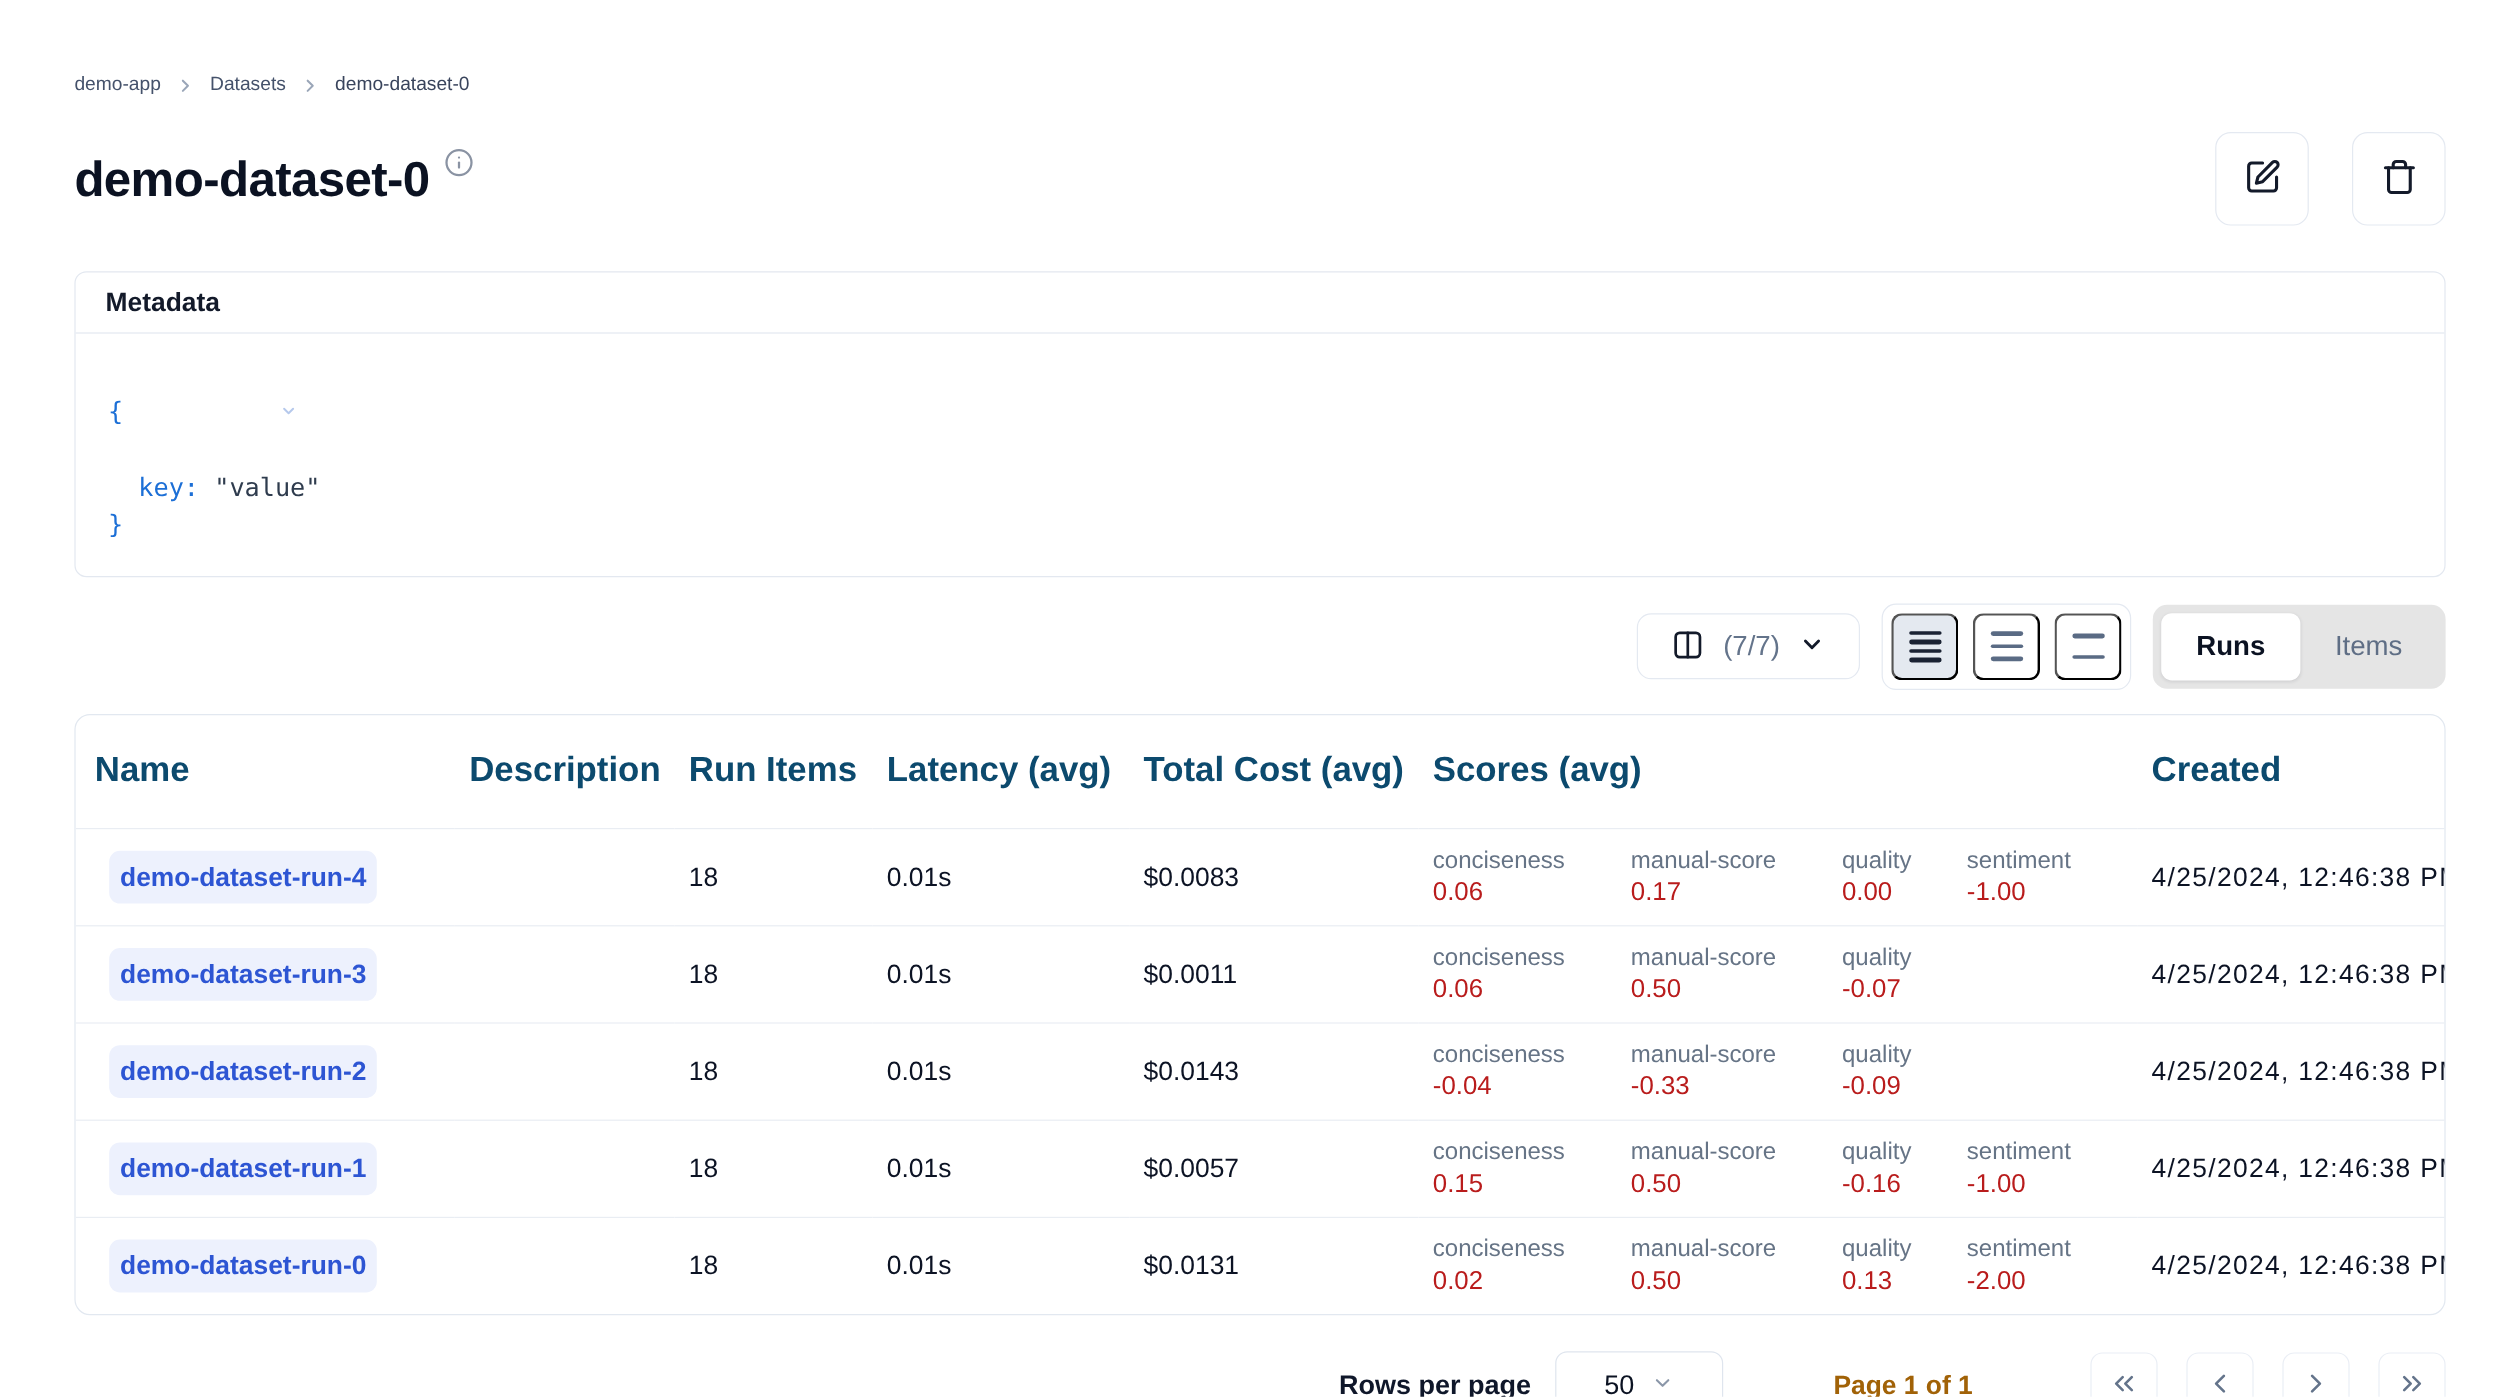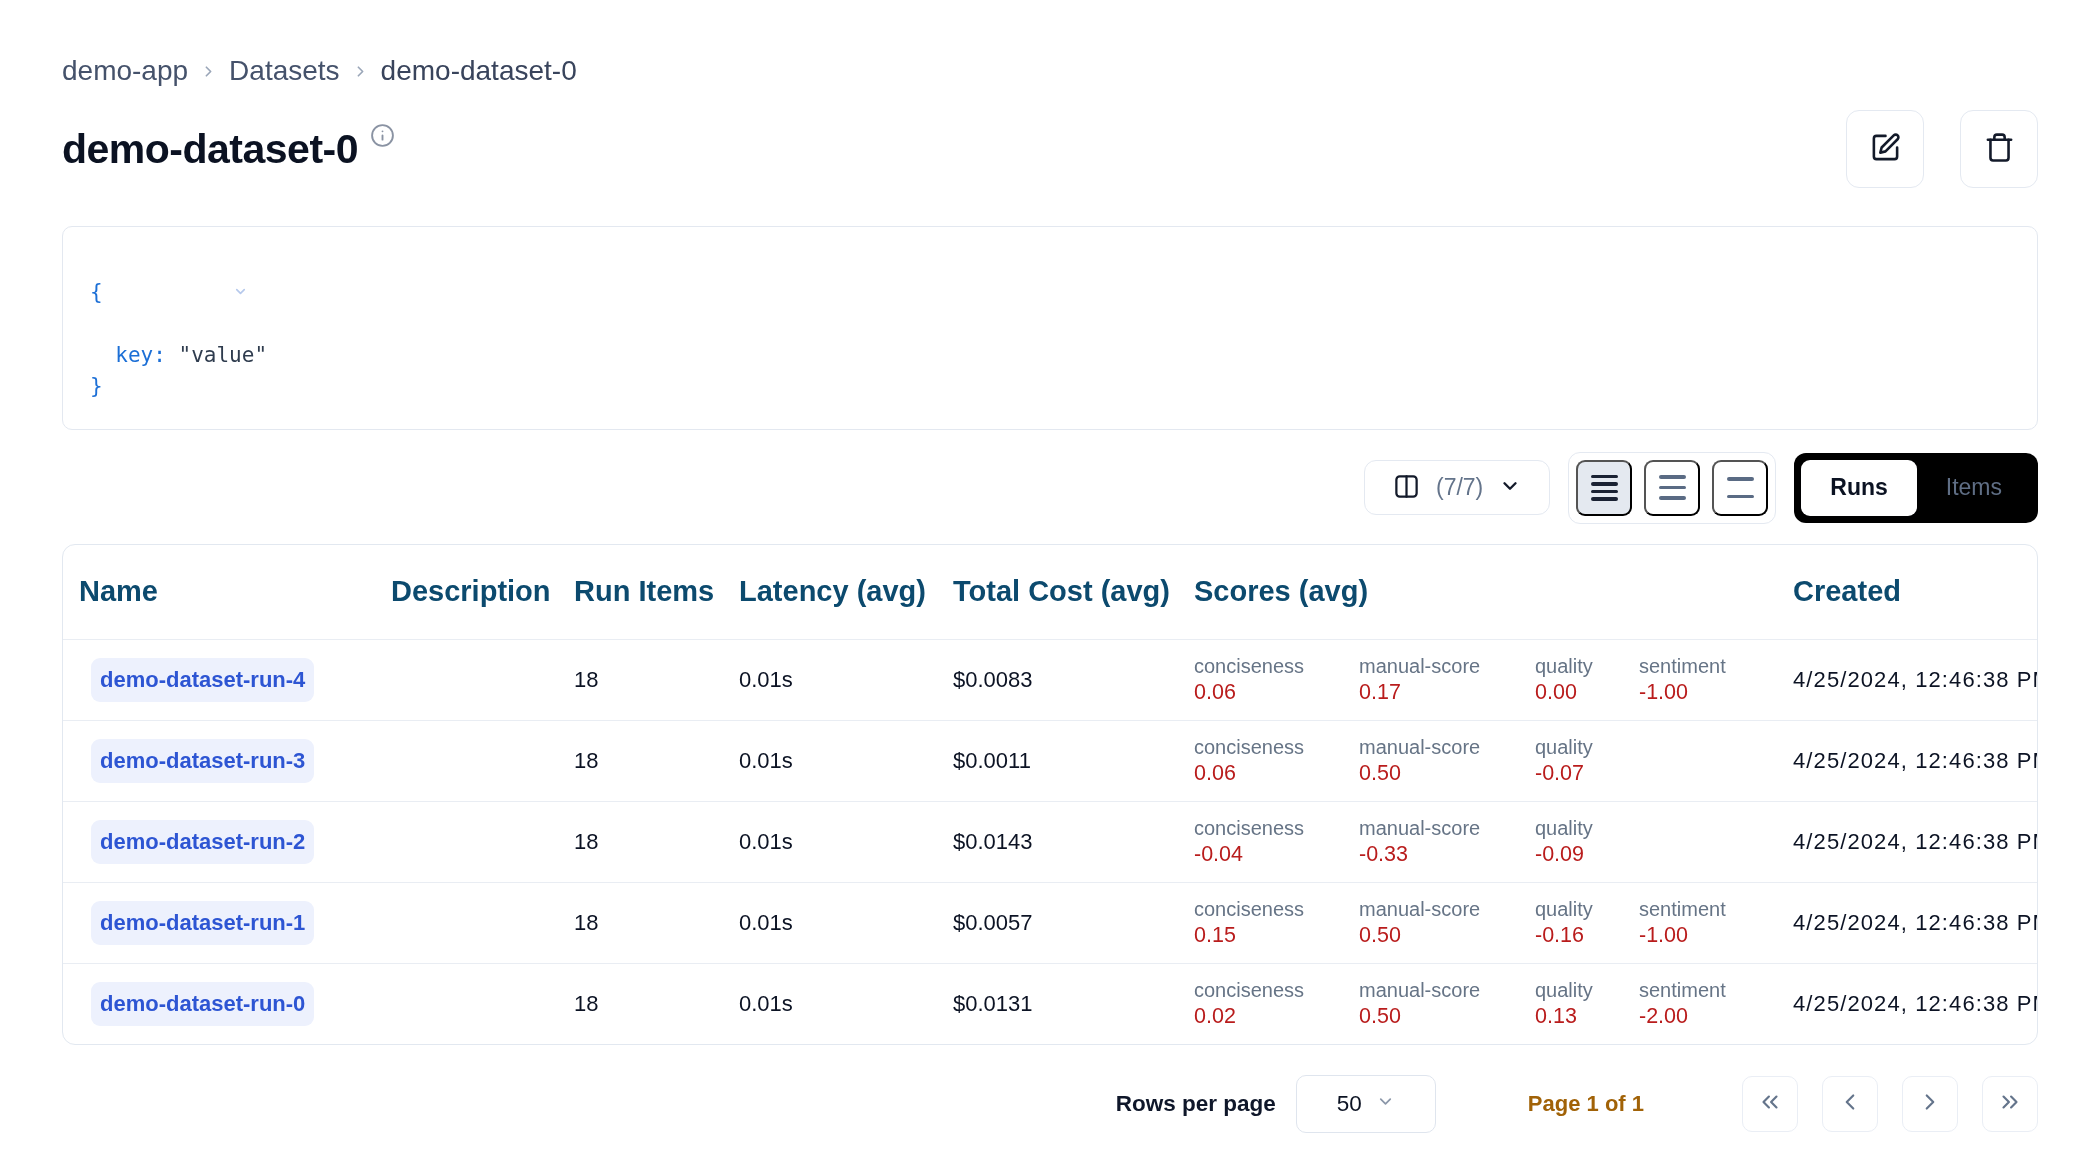--- a/index.html
+++ b/index.html
@@ -1,20 +1,20 @@
 <!DOCTYPE html>
 <html><head>
 <meta charset="utf-8">
 <style>
   html,body{margin:0;padding:0;background:#ffffff;}
   body{width:2100px;height:1164px;overflow:hidden;font-family:"Liberation Sans",sans-serif;color:#0c1324;-webkit-font-smoothing:antialiased;}
   .page{padding:56px 62px 0 62px;}
 
   
-  .breadcrumb{display:flex;align-items:center;gap:12px;font-size:28px;font-weight:500;color:#45526b;line-height:30px;}
+  .breadcrumb{display:flex;align-items:center;gap:12px;font-size:16px;font-weight:500;color:#45526b;line-height:30px;}
   .crumb{cursor:pointer;}
   .crumb.current{color:#39445c;}
   .crumb-sep{display:flex;align-items:center;color:#9aa6b8;}
 
   
   .title-row{margin-top:24px;display:flex;align-items:center;justify-content:space-between;height:78px;}
   .title-wrap{display:flex;align-items:flex-start;gap:12px;}
   .page-title{font-size:41px;font-weight:700;letter-spacing:-0.5px;color:#0b1222;line-height:56px;margin:0;}
   .info-icon{color:#8a93a3;margin-top:2px;cursor:pointer;}
   .title-actions{display:flex;gap:36px;}
@@ -29,21 +29,21 @@
   .code-chevron{color:#b6c9ec;margin-left:4px;cursor:pointer;}
 
   
   .toolbar{margin-top:22px;display:flex;justify-content:flex-end;align-items:center;gap:18px;}
   .col-btn{height:55px;padding:0 28px;border:1.5px solid #e4e9f1;border-radius:12px;background:#fff;display:flex;align-items:center;gap:16px;cursor:pointer;}
   .col-btn .count{font-size:23px;color:#64748b;}
   .rowheight-group{height:70px;border:1.5px solid #e4e9f1;border-radius:12px;padding:0 7px;display:flex;align-items:center;gap:12px;background:#fff;}
   .rh-btn{width:56px;height:56px;border-radius:9px;display:flex;align-items:center;justify-content:center;flex-direction:column;cursor:pointer;background:transparent;}
   .rh-btn.selected{background:#e4e9f0;}
   .rh-bar{width:27px;border-radius:2px;}
-  .seg{height:70px;background:#000000;border-radius:12px;padding:7px;display:flex;align-items:stretch;box-sizing:border-box;}
+  .seg{height:70px;background:#e5e5e5;border-radius:12px;padding:7px;display:flex;align-items:stretch;box-sizing:border-box;}
   .seg-opt{display:flex;align-items:center;padding:0 29px;font-size:23px;border-radius:9px;cursor:pointer;}
   .seg-opt.active{background:#ffffff;font-weight:700;color:#0b1222;box-shadow:0 1px 3px rgba(15,23,42,.10);}
   .seg-opt.inactive{color:#5f6e85;font-weight:500;}
 
   
   .table-card{margin-top:20px;border:1.5px solid #e2e8f0;border-radius:13px;overflow:hidden;background:#fff;}
   table{border-collapse:collapse;table-layout:fixed;width:2100px;}
   th{height:94px;vertical-align:middle;text-align:left;font-size:29px;font-weight:600;color:#0c4a6e;padding:0 0 0 12px;white-space:nowrap;}
   th.th-name{padding-left:16px;}
   td{height:67px;vertical-align:middle;border-top:1.5px solid #e9edf3;padding:0 0 0 12px;font-size:22px;color:#0c1324;white-space:nowrap;}
@@ -112,20 +112,21 @@
               <path d="M3 6h18"></path>
               <path d="M19 6v14a2 2 0 0 1-2 2H7a2 2 0 0 1-2-2V6"></path>
               <path d="M8 6V4a2 2 0 0 1 2-2h4a2 2 0 0 1 2 2v2"></path>
             </svg>
         </span>
       </button>
     </div>
   </div>
 
   <section class="meta-card">
+    <div class="meta-head">Metadata</div>
     <div class="meta-body">
       <div class="code-line">
         <span class="code-blue">{</span>
         <span class="code-chevron">
           <svg width="15" height="15" viewBox="0 0 24 24" fill="none" stroke="currentColor" stroke-width="2.6" stroke-linecap="round" stroke-linejoin="round">
               <path d="m6 9 6 6 6-6"></path>
             </svg>
         </span>
       </div>
       <div class="code-line">

